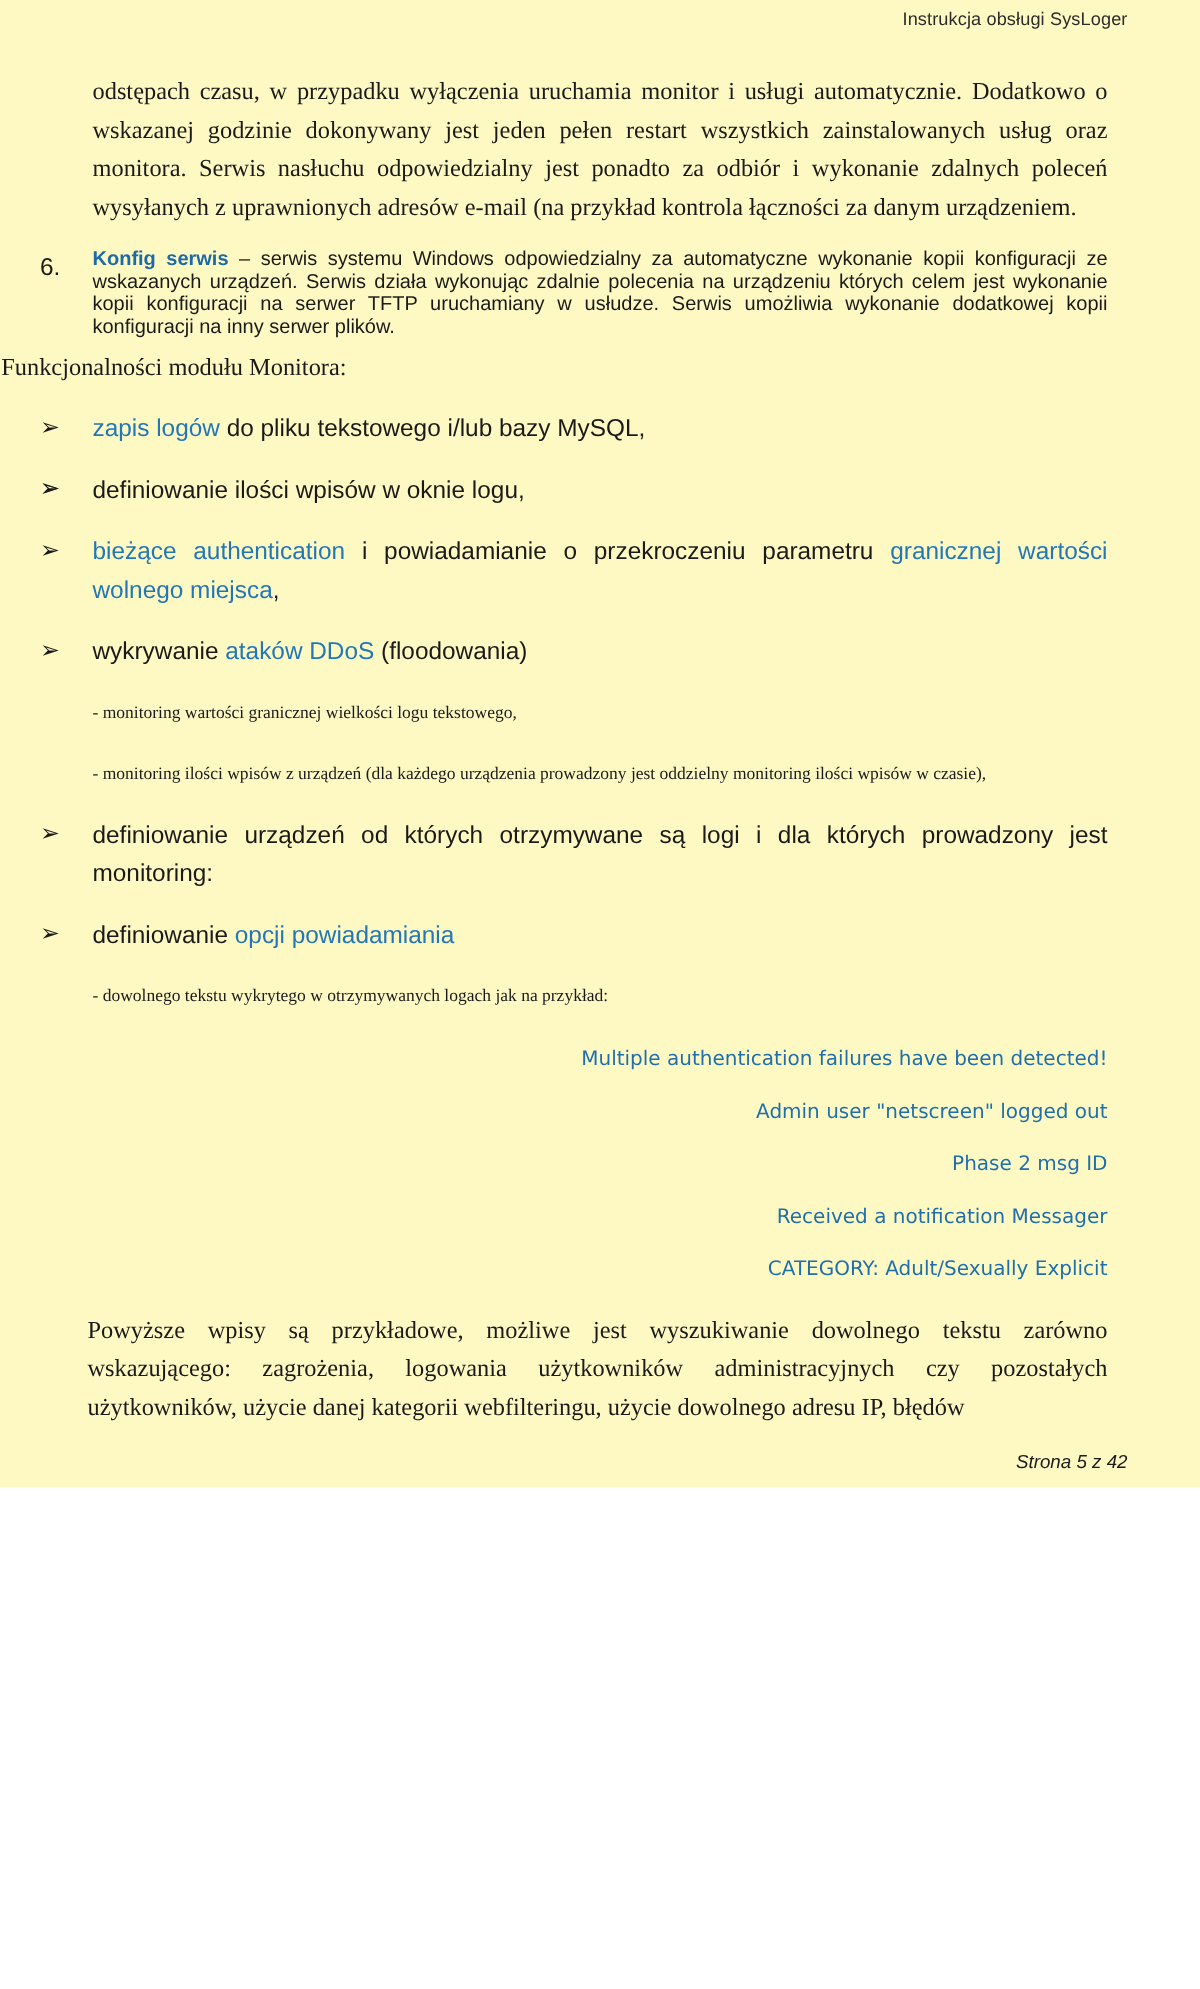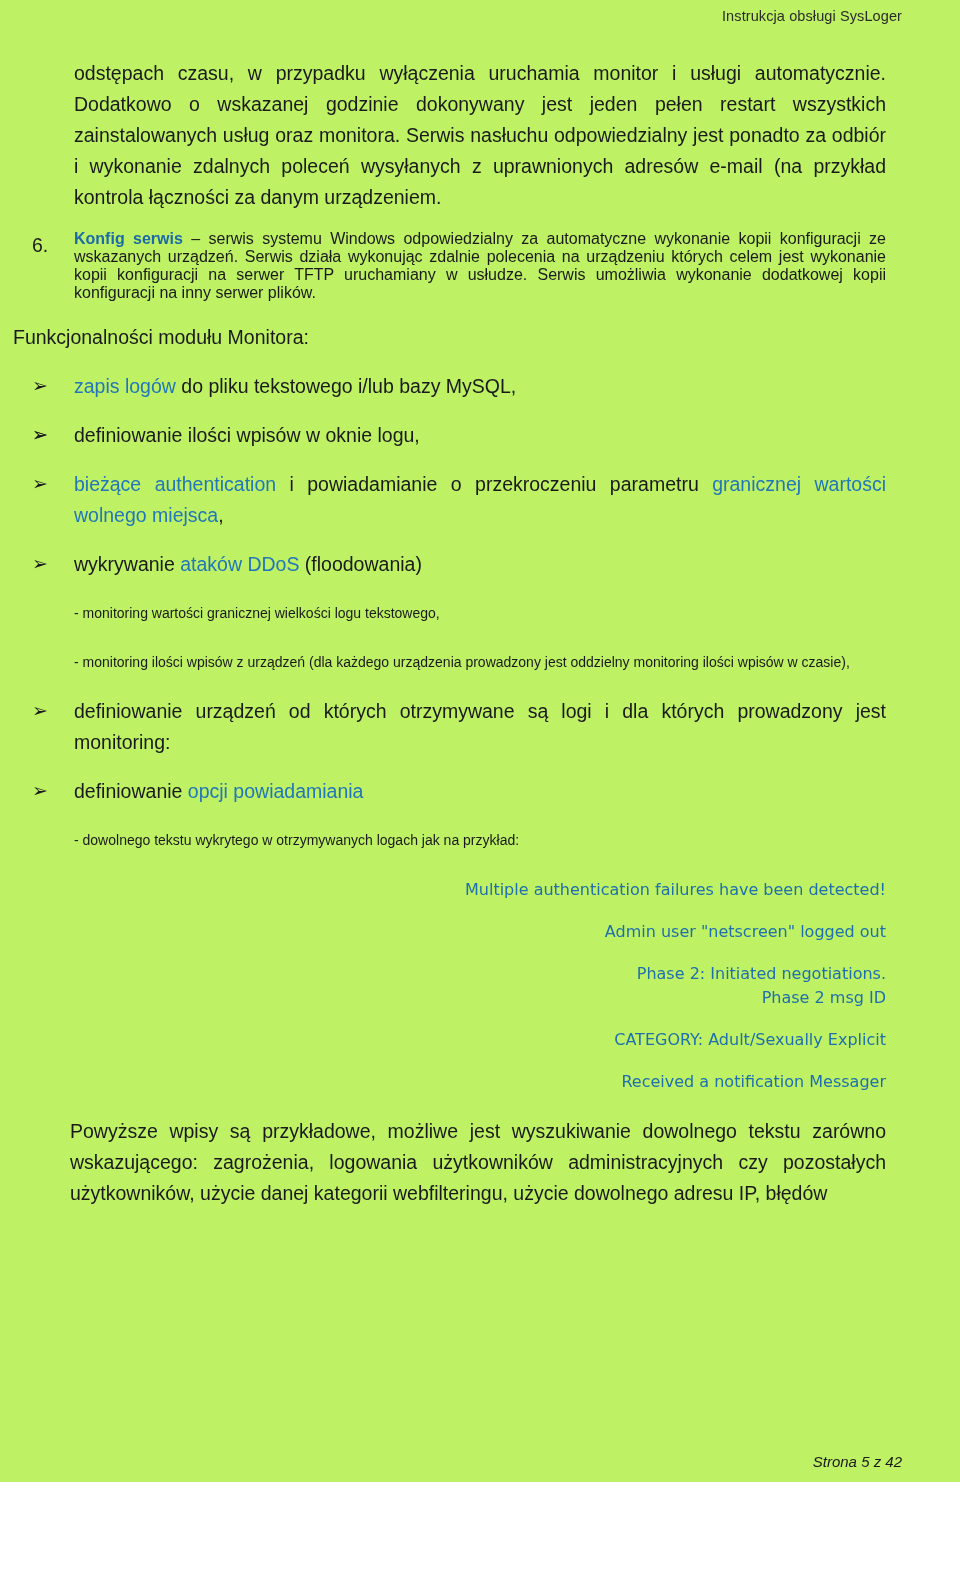--- a/index.html
+++ b/index.html
@@ -8,22 +8,22 @@
     padding: 0;
     background: #ffffff;
   }
   body {
     font-family: "Liberation Sans", sans-serif;
     color: #1a1a1a;
   }
   .page {
     position: relative;
     width: 960px;
-    height: 1482px;
-    background: #bef264;
+    height: 1190px;
+    background: #fef9c3;
     box-sizing: border-box;
     overflow: hidden;
   }
 
   
   .doc-header {
     position: absolute;
     top: 8px;
     right: 58px;
     font-size: 14.5px;
@@ -52,20 +52,21 @@
     width: 960px;
     padding: 0 16px 0 0;
     box-sizing: border-box;
   }
 
   p, .line {
     margin: 0;
     font-size: 19.5px;
     line-height: 31px;
     color: #1a1a1a;
+    font-family: Liberation Serif, serif;
   }
 
   .justify {
     text-align: justify;
     text-justify: inter-word;
   }
 
   
   .para-intro {
     margin: 0 58px 0 74px;
@@ -88,22 +89,22 @@
 
   .accent {
     color: #2277b8;
   }
   .accent-bold {
     color: #1c6aa8;
     font-weight: bold;
   }
 
   .funkcjonalnosci {
-    margin: 20px 58px 0 0;
-    padding-left: 13px;
+    margin: 8px 58px 0 0;
+    padding-left: 1px;
   }
 
   
   .bullets {
     margin: 0;
     padding: 0;
     list-style: none;
   }
   .bullet-item {
     position: relative;
@@ -198,24 +199,23 @@
       <li class="bullet-item justify">
         <span class="marker">➢</span><span>definiowanie </span><span class="accent">opcji powiadamiania</span>
       </li>
     </ul>
 
     <p class="dash-item justify">- dowolnego tekstu wykrytego w otrzymywanych logach jak na przykład:</p>
 
     <div class="examples">
       <div class="example-line">Multiple authentication failures have been detected!</div>
       <div class="example-line">Admin user "netscreen" logged out</div>
-      <div class="example-line tight">Phase 2: Initiated negotiations.</div>
       <div class="example-line">Phase 2 msg ID</div>
+      <div class="example-line">Received a notification Messager</div>
       <div class="example-line">CATEGORY: Adult/Sexually Explicit</div>
-      <div class="example-line">Received a notification Messager</div>
     </div>
 
     <p class="justify para-closing">Powyższe wpisy są przykładowe, możliwe jest wyszukiwanie dowolnego tekstu zarówno wskazującego: zagrożenia, logowania użytkowników administracyjnych czy pozostałych użytkowników, użycie danej kategorii webfilteringu, użycie dowolnego adresu IP, błędów</p>
 
   </div>
 
   <div class="doc-footer">Strona 5 z 42</div>
 
 </div>
 

